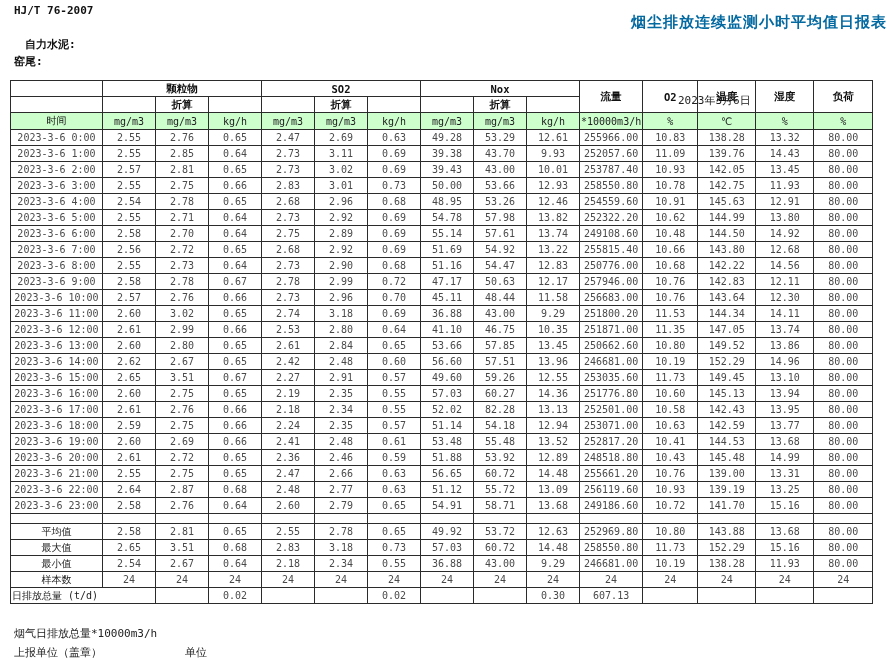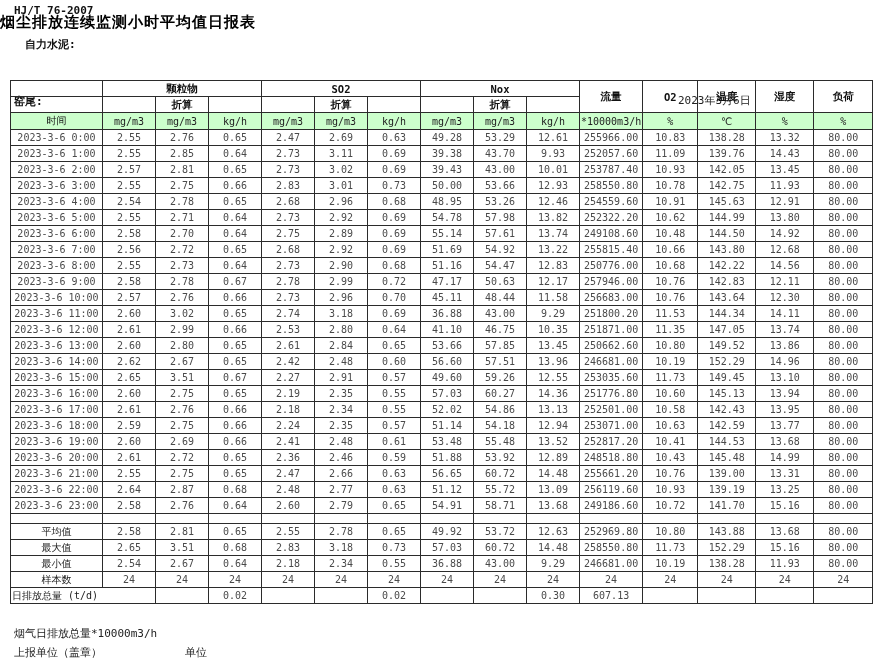--- a/index.html
+++ b/index.html
@@ -3,23 +3,23 @@
 <meta charset="utf-8">
 <style>
   * { margin:0; padding:0; box-sizing:border-box; }
   html,body { background:#fff; }
   .page {
     position:relative; width:887px; height:660px; background:#ffffff;
     font-family:"DejaVu Sans Mono","DejaVu Sans",sans-serif; color:#222;
     overflow:hidden;
   }
   .std-code { position:absolute; left:14px; top:4px; font-size:11px; font-weight:bold; color:#111; }
-  .doc-title { position:absolute; left:0; top:13px; width:100%; text-align:left; font-size:15px; font-weight:bold; color:#000000; letter-spacing:1px; }
+  .doc-title { position:absolute; left:0; top:13px; width:100%; text-align:right; font-size:15px; font-weight:bold; color:#0369a1; letter-spacing:1px; }
   .company { position:absolute; left:14px; top:37px; font-size:11px; font-weight:bold; color:#111;margin-left:11px; }
-  .location { position:absolute; left:14px; top:54px; font-size:11px; font-weight:bold; color:#111;margin-top:40px; }
+  .location { position:absolute; left:14px; top:54px; font-size:11px; font-weight:bold; color:#111; }
   .report-date { position:absolute; left:678px; top:65px; font-size:11px; color:#222;margin-top:28px; }
   table.report {
     position:absolute; left:10px; top:80px;
     border-collapse:collapse; table-layout:fixed;
   }
   table.report td {
     border:1px solid #2b2b2b; height:16px; overflow:hidden; white-space:nowrap;
     text-align:center; vertical-align:middle; font-size:10px; color:#4a4a4a;
     padding:0 1px;
   }
@@ -395,21 +395,21 @@
         </tr>
         <tr>
           <td>2023-3-6 17:00</td>
           <td>2.61</td>
           <td>2.76</td>
           <td>0.66</td>
           <td>2.18</td>
           <td>2.34</td>
           <td>0.55</td>
           <td>52.02</td>
-          <td>54.86</td>
+          <td>82.28</td>
           <td>13.13</td>
           <td>252501.00</td>
           <td>10.58</td>
           <td>142.43</td>
           <td>13.95</td>
           <td>80.00</td>
         </tr>
         <tr>
           <td>2023-3-6 18:00</td>
           <td>2.59</td>

